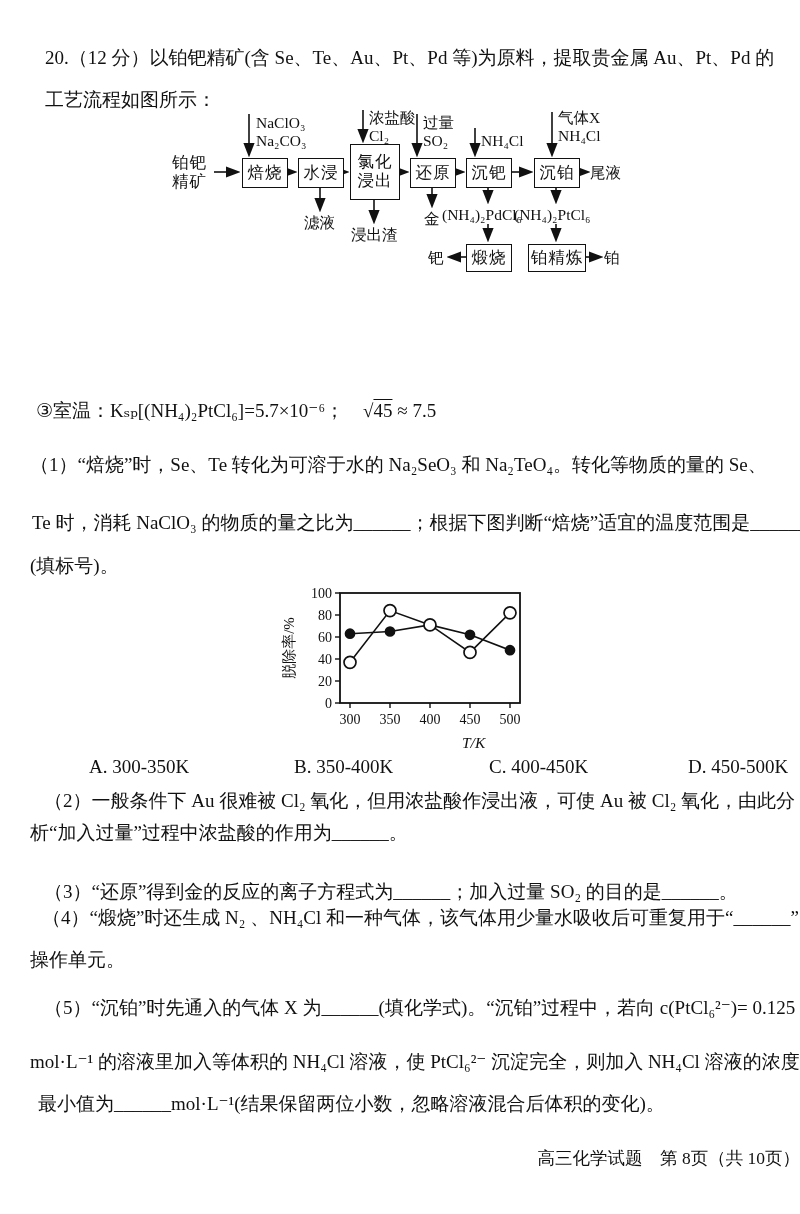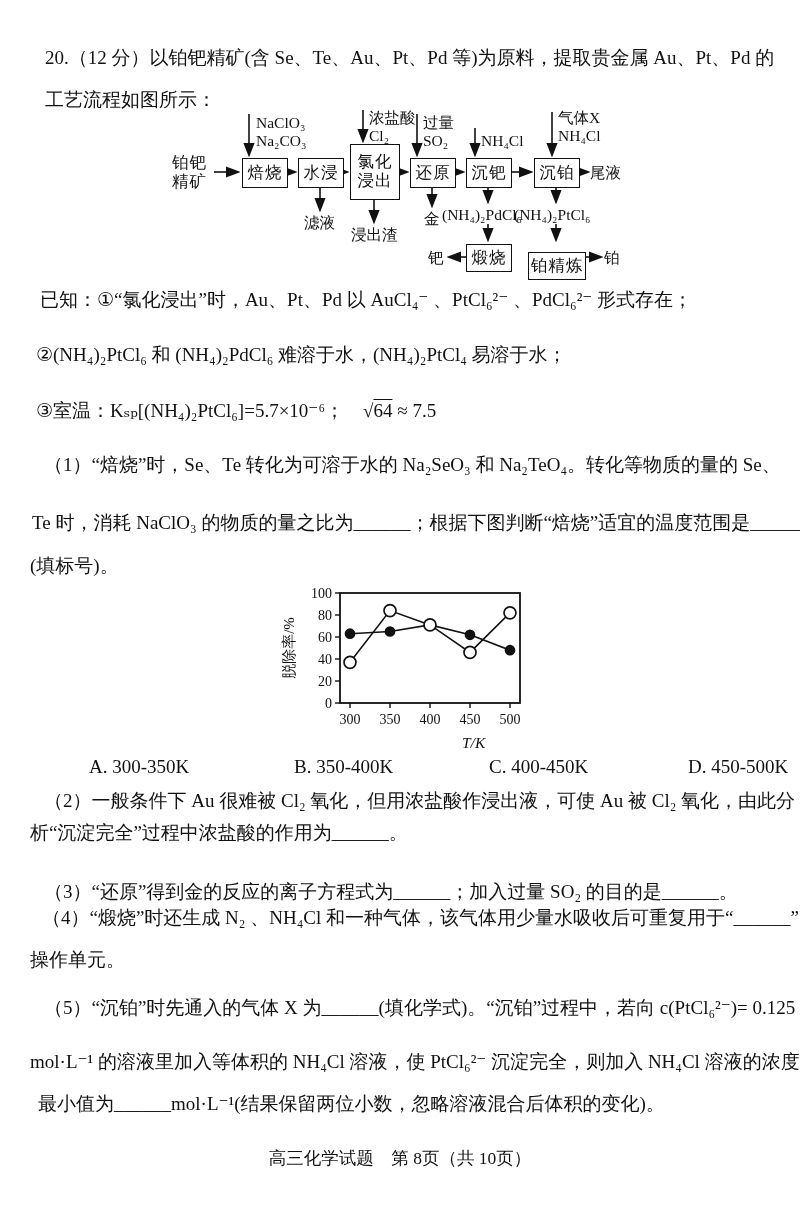--- a/index.html
+++ b/index.html
@@ -20,21 +20,21 @@
     font-size:16.5px;letter-spacing:1px;
   }
   .flabel{position:absolute;white-space:nowrap;font-size:15.5px;line-height:1.15;}
   .feed{position:absolute;white-space:nowrap;font-size:16.5px;letter-spacing:1px;}
   
   .chart{position:absolute;left:278px;top:583px;width:272px;height:170px;}
   .chart text{font-family:"Liberation Serif","DejaVu Serif",serif;fill:#111;}
   
   .opts{position:absolute;left:16px;top:756px;width:800px;height:28px;font-family:Liberation Serif, serif;}
   .opts span{position:absolute;white-space:nowrap;font-size:19px;}
-  .footer{position:absolute;left:0;top:1146px;width:800px;text-align:center;
+  .footer{position:absolute;left:0;top:1146px;width:800px;text-align:right;
     font-size:17.5px;white-space:nowrap;}
 </style>
 </head>
 <body>
 
 <div class="page">
 
   <div class="tline" style="left:45px;top:46px">20.（12 分）以铂钯精矿(含 Se、Te、Au、Pt、Pd 等)为原料，提取贵金属 Au、Pt、Pd 的</div>
   <div class="tline" style="left:45px;top:88px">工艺流程如图所示：</div>
 
@@ -91,21 +91,21 @@
       </div>
     <div class="fbox" style="left:296px;top:50px;width:44px;height:28px">
         <span>沉钯</span>
       </div>
     <div class="fbox" style="left:364px;top:50px;width:44px;height:28px">
         <span>沉铂</span>
       </div>
     <div class="fbox" style="left:296px;top:136px;width:44px;height:26px">
         <span>煅烧</span>
       </div>
-    <div class="fbox" style="left:358px;top:144px;width:56px;height:26px">
+    <div class="fbox" style="left:358px;top:136px;width:56px;height:26px">
         <span>铂精炼</span>
       </div>
 
     <div class="flabel" style="left:86px;top:6px">NaClO₃</div>
     <div class="flabel" style="left:86px;top:24px">Na₂CO₃</div>
     <div class="flabel" style="left:199px;top:1px">浓盐酸</div>
     <div class="flabel" style="left:199px;top:19px">Cl₂</div>
     <div class="flabel" style="left:253px;top:6px">过量</div>
     <div class="flabel" style="left:253px;top:24px">SO₂</div>
     <div class="flabel" style="left:311px;top:24px">NH₄Cl</div>
@@ -115,27 +115,25 @@
     <div class="flabel" style="left:134px;top:106px">滤液</div>
     <div class="flabel" style="left:181px;top:118px">浸出渣</div>
     <div class="flabel" style="left:254px;top:102px">金</div>
     <div class="flabel" style="left:272px;top:98px">(NH₄)₂PdCl₆</div>
     <div class="flabel" style="left:344px;top:98px">(NH₄)₂PtCl₆</div>
     <div class="flabel" style="left:420px;top:56px">尾液</div>
     <div class="flabel" style="left:258px;top:141px">钯</div>
     <div class="flabel" style="left:434px;top:141px">铂</div>
   </div>
 
-  <div class="tline" style="left:40px;top:288px">已知：①“氯化浸出”时，Au、Pt、Pd 以 AuCl₄⁻ 、PtCl₆²⁻ 、PdCl₆²⁻ 形式存在；</div>
-  <div class="tline" style="left:36px;top:343px">②(NH₄)₂PtCl₆ 和 (NH₄)₂PdCl₆ 难溶于水，(NH₄)₂PtCl₄ 易溶于水；</div>
   <div class="tline" style="left:36px;top:399px">
-    <span>③室温：Kₛₚ[(NH₄)₂PtCl₆]=5.7×10⁻⁶；　</span><span>√</span><span class="overline">64</span><span> ≈ 7.5</span>
+    <span>③室温：Kₛₚ[(NH₄)₂PtCl₆]=5.7×10⁻⁶；　</span><span>√</span><span class="overline">45</span><span> ≈ 7.5</span>
   </div>
 
-  <div class="tline" style="left:44px;top:453px">（1）“焙烧”时，Se、Te 转化为可溶于水的 Na₂SeO₃ 和 Na₂TeO₄。转化等物质的量的 Se、</div>
+  <div class="tline" style="left:30px;top:453px">（1）“焙烧”时，Se、Te 转化为可溶于水的 Na₂SeO₃ 和 Na₂TeO₄。转化等物质的量的 Se、</div>
   <div class="tline" style="left:32px;top:511px">Te 时，消耗 NaClO₃ 的物质的量之比为______；根据下图判断“焙烧”适宜的温度范围是______</div>
   <div class="tline" style="left:30px;top:554px">(填标号)。</div>
 
   <div class="chart">
     <svg id="chart-svg" width="272" height="170">
         <rect x="62" y="10" width="180" height="110" fill="none" stroke="#111" stroke-width="1.8"></rect>
         <line x1="57" y1="120" x2="62" y2="120" stroke="#111" stroke-width="1.4"></line>
         <text x="54" y="125" text-anchor="end" font-size="14">0</text>
         <line x1="57" y1="98" x2="62" y2="98" stroke="#111" stroke-width="1.4"></line>
         <text x="54" y="103" text-anchor="end" font-size="14">20</text>
@@ -175,21 +173,21 @@
   </div>
 
   <div class="opts">
     <span style="left:73px">A. 300-350K</span>
     <span style="left:278px">B. 350-400K</span>
     <span style="left:473px">C. 400-450K</span>
     <span style="left:672px">D. 450-500K</span>
   </div>
 
   <div class="tline" style="left:44px;top:789px">（2）一般条件下 Au 很难被 Cl₂ 氧化，但用浓盐酸作浸出液，可使 Au 被 Cl₂ 氧化，由此分</div>
-  <div class="tline" style="left:30px;top:821px">析“沉淀完全”过程中浓盐酸的作用为______。</div>
+  <div class="tline" style="left:30px;top:821px">析“加入过量”过程中浓盐酸的作用为______。</div>
   <div class="tline" style="left:44px;top:880px">（3）“还原”得到金的反应的离子方程式为______；加入过量 SO₂ 的目的是______。</div>
   <div class="tline" style="left:42px;top:906px">（4）“煅烧”时还生成 N₂ 、NH₄Cl 和一种气体，该气体用少量水吸收后可重复用于“______”</div>
   <div class="tline" style="left:30px;top:948px">操作单元。</div>
   <div class="tline" style="left:44px;top:996px">（5）“沉铂”时先通入的气体 X 为______(填化学式)。“沉铂”过程中，若向 c(PtCl₆²⁻)= 0.125</div>
   <div class="tline" style="left:38px;top:1092px">最小值为______mol·L⁻¹(结果保留两位小数，忽略溶液混合后体积的变化)。</div>
   <div class="tline" style="left:30px;top:1050px">mol·L⁻¹ 的溶液里加入等体积的 NH₄Cl 溶液，使 PtCl₆²⁻ 沉淀完全，则加入 NH₄Cl 溶液的浓度</div>
 
   <div class="footer">高三化学试题　第 8页（共 10页）</div>
 </div>
 

